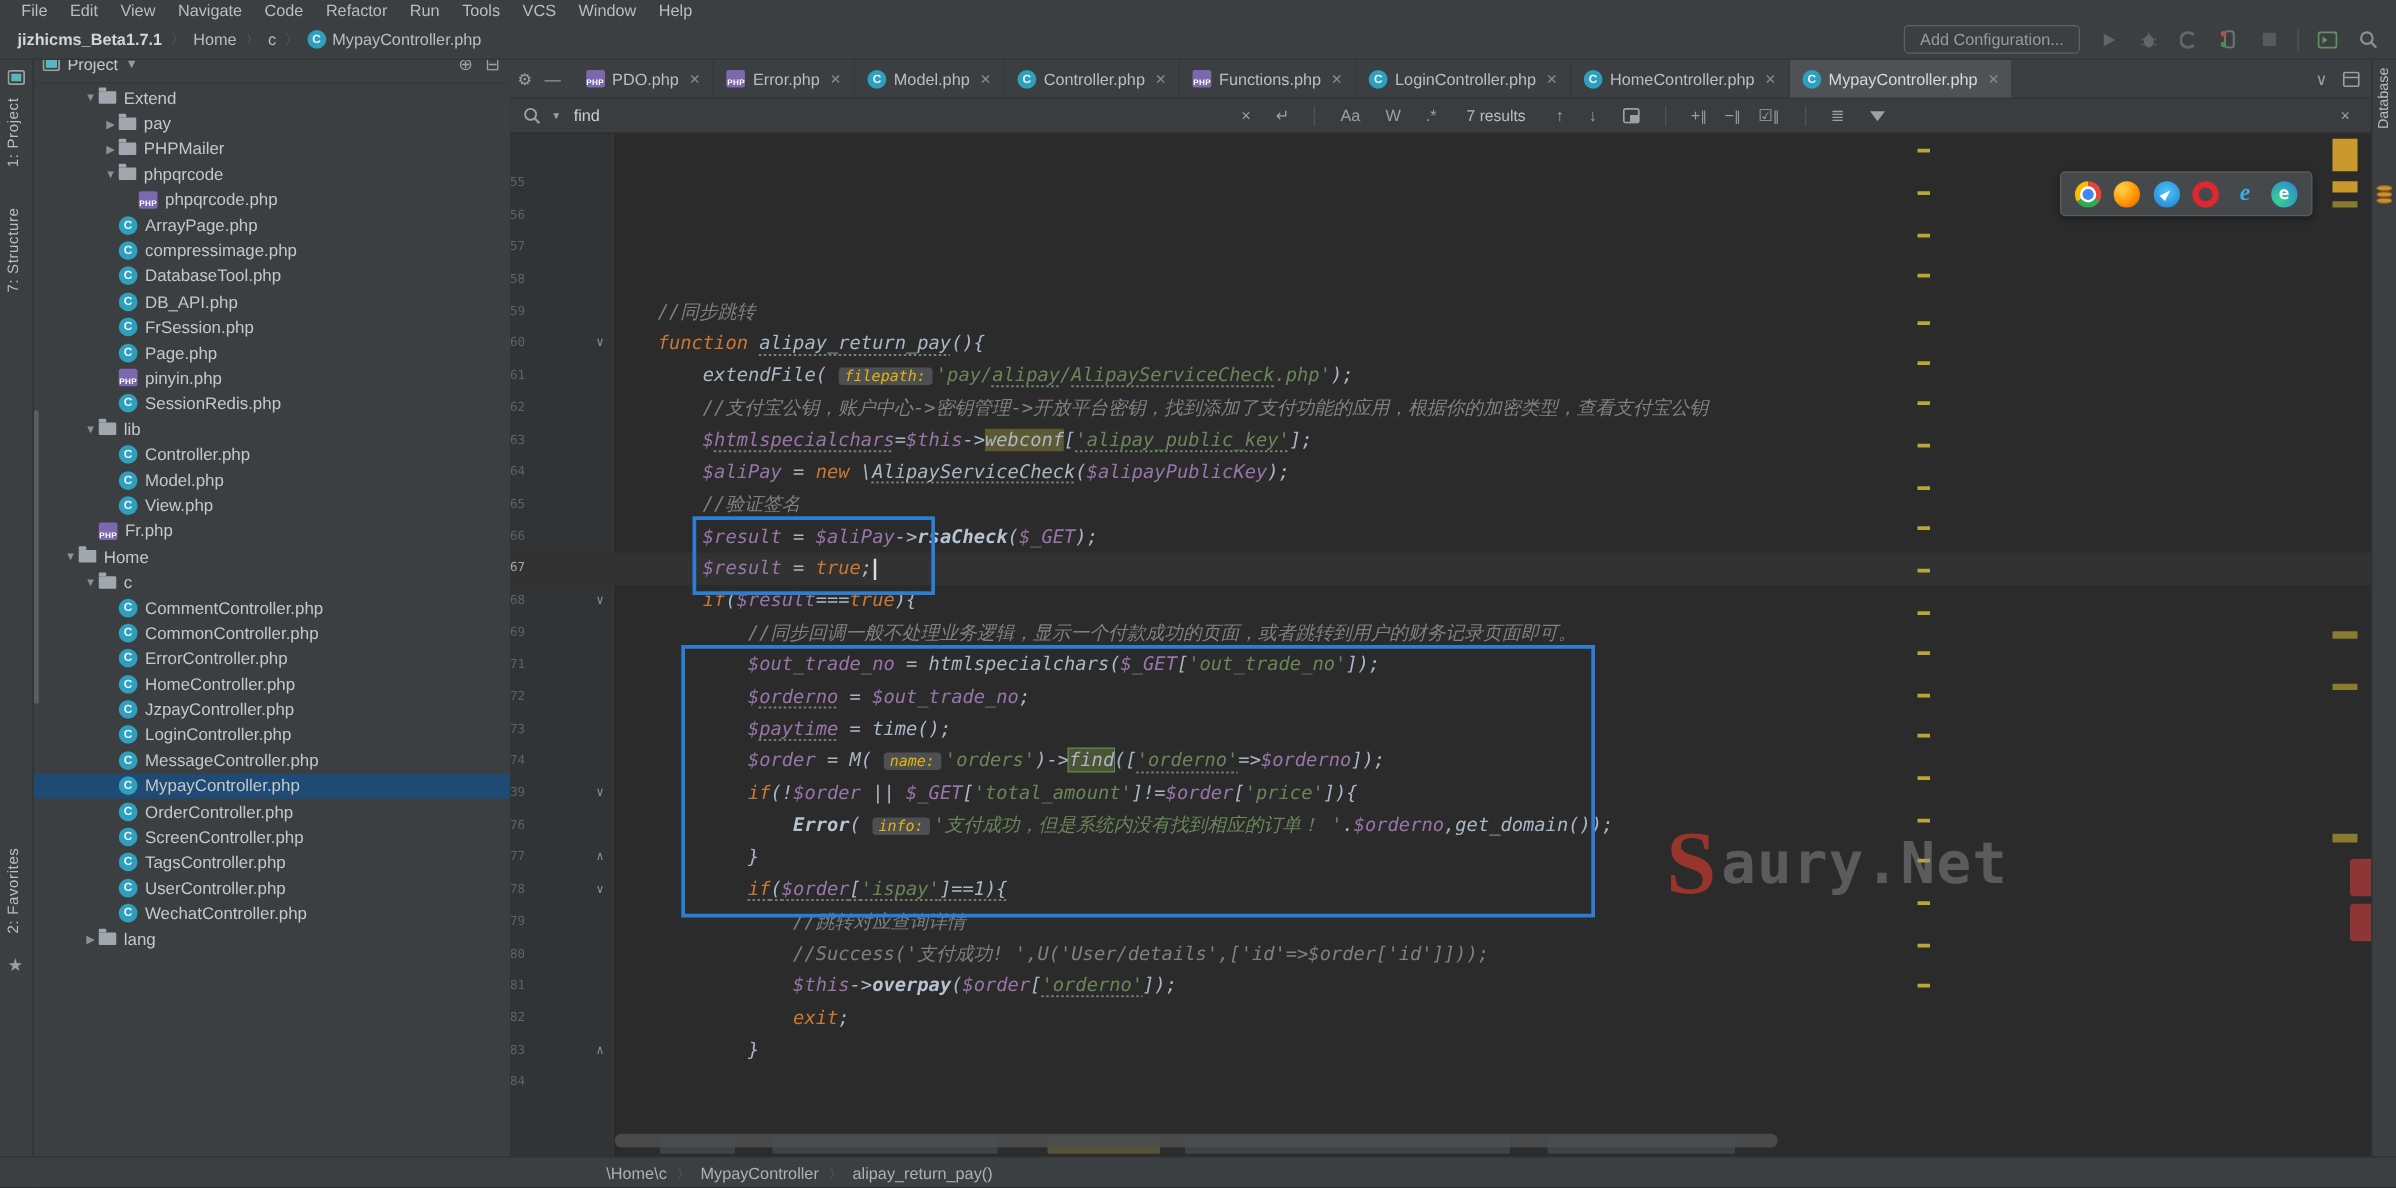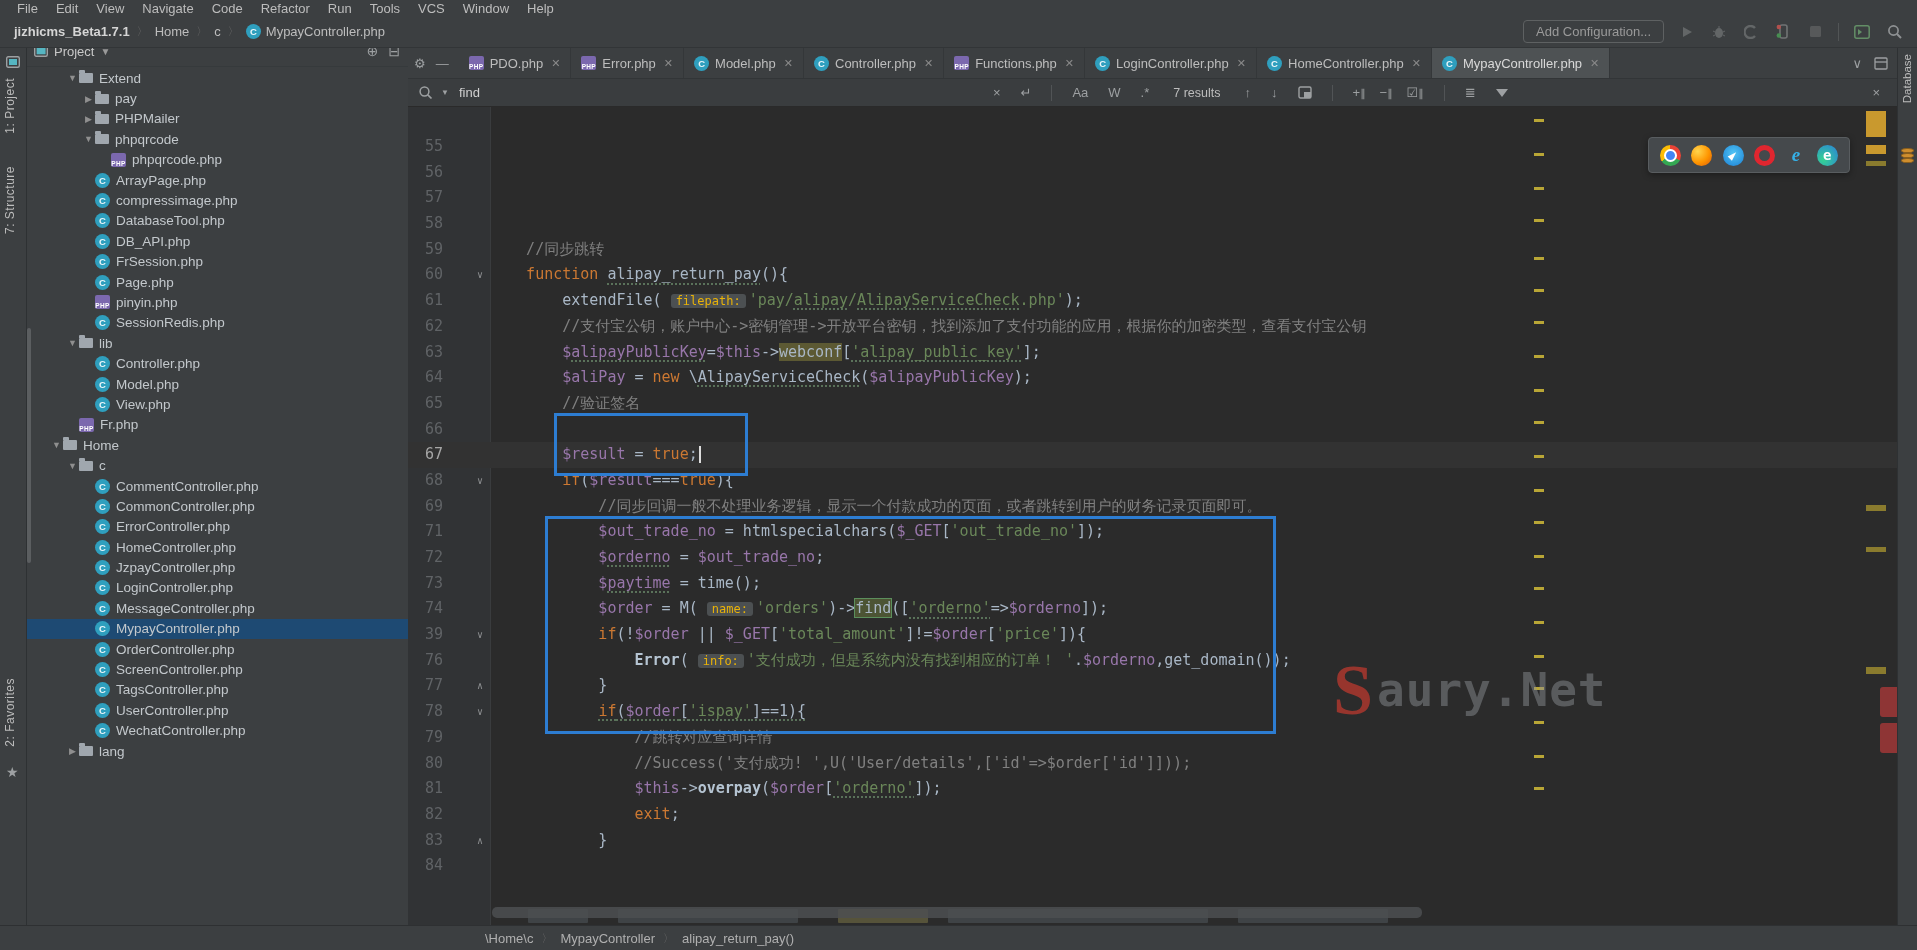--- a/index.html
+++ b/index.html
@@ -55,24 +55,24 @@
   .fb-group{display:flex;align-items:center;gap:2px;}
   .fb-sep{width:1px;height:16px;background:#515456;margin:0 6px;}
   .funnel{width:0;height:0;border-left:6px solid transparent;border-right:6px solid transparent;border-top:8px solid #9da0a2;display:inline-block;}
   .fb-close{margin-left:auto;color:#9da0a2;padding-right:8px;}
   
   .codearea{position:relative;width:100%;height:819px;overflow:hidden;font-family:"DejaVu Sans Mono","Liberation Mono",monospace;}
   .gutterbg{position:absolute;left:0;top:0;width:82px;height:100%;background:#313335;border-right:1px solid #3a3c3e;z-index:1;}
   .lines{position:absolute;left:0;top:27px;width:100%;z-index:2;}
   .cl{height:25.7px;line-height:25.7px;display:flex;position:relative;}
   .cl.cur{background:#323232;}
-  .cl .num{width:52px;padding-right:10px;text-align:center;color:#606366;font-size:15px;flex:none;}
+  .cl .num{width:52px;padding-right:10px;text-align:left;color:#606366;font-size:10px;flex:none;}
   .cl.cur .num{color:#a7a7a7;}
   .cl .fold{width:20px;color:#8c8e90;font-size:10px;text-align:center;flex:none;}
-  .cl .txt{white-space:pre;font-size:15px;color:#a9b7c6;}
+  .cl .txt{white-space:pre;font-size:15px;color:#a9b7c6;font-style:italic;}
   .t-d{color:#a9b7c6}.t-k{color:#cc7832}.t-v{color:#9876aa}.t-s{color:#6a8759}.t-c{color:#808080}
   .t-b{color:#b5c4d2;font-weight:bold}
   .t-u{text-decoration:underline dotted #6b8a6b;text-underline-offset:4px;}
   .t-hint{background:#4c5052;color:#eab308;border-radius:3px;padding:0 5px;font-size:12px;margin-right:3px;}
   .t-m{background:#5c5933;}
   .t-mc{background:#4c5434;box-shadow:0 0 0 1px #5c8f5c;}
   .caret{display:inline-block;width:2px;height:17px;background:#dcdcdc;vertical-align:middle;margin-left:1px;}
   .annbox{position:absolute;border:3px solid #2d7dd2;z-index:6;pointer-events:none;}
   
   .browserbar{position:absolute;left:1240px;top:30px;width:188px;height:34px;background:#45494c;border:1px solid #595d60;border-radius:4px;display:flex;align-items:center;justify-content:space-around;padding:0 6px;z-index:8;box-shadow:0 2px 6px rgba(0,0,0,.35);}
@@ -525,35 +525,36 @@
             <span class="txt"><span class="t-d">        extendFile( </span><span class="t-hint">filepath:</span><span class="t-s">'pay/</span><span class="t-s t-u">alipay</span><span class="t-s">/</span><span class="t-s t-u">AlipayServiceCheck</span><span class="t-s">.php'</span><span class="t-d">);</span></span>
           </div>
           <div class="cl">
             <span class="num">62</span>
             <span class="fold"></span>
             <span class="txt"><span class="t-c">        //支付宝公钥，账户中心-&gt;密钥管理-&gt;开放平台密钥，找到添加了支付功能的应用，根据你的加密类型，查看支付宝公钥</span></span>
           </div>
           <div class="cl">
             <span class="num">63</span>
             <span class="fold"></span>
-            <span class="txt"><span class="t-v">        $</span><span class="t-v t-u">alipayPublicKey</span><span class="t-d">=</span><span class="t-v">$this</span><span class="t-d">-&gt;</span><span class="t-m">webconf</span><span class="t-d">[</span><span class="t-s t-u">'alipay_public_key'</span><span class="t-d">];</span></span>
+            <span class="txt"><span class="t-v">        $</span><span class="t-v t-u">htmlspecialchars</span><span class="t-d">=</span><span class="t-v">$this</span><span class="t-d">-&gt;</span><span class="t-m">webconf</span><span class="t-d">[</span><span class="t-s t-u">'alipay_public_key'</span><span class="t-d">];</span></span>
           </div>
           <div class="cl">
             <span class="num">64</span>
             <span class="fold"></span>
             <span class="txt"><span class="t-v">        $aliPay</span><span class="t-d"> = </span><span class="t-k">new</span><span class="t-d"> \</span><span class="t-d t-u">AlipayServiceCheck</span><span class="t-d">(</span><span class="t-v">$alipayPublicKey</span><span class="t-d">);</span></span>
           </div>
           <div class="cl">
             <span class="num">65</span>
             <span class="fold"></span>
             <span class="txt"><span class="t-c">        //验证签名</span></span>
           </div>
           <div class="cl">
             <span class="num">66</span>
             <span class="fold"></span>
+            <span class="txt"><span class="t-v">        $result</span><span class="t-d"> = </span><span class="t-v">$aliPay</span><span class="t-d">-&gt;</span><span class="t-b">rsaCheck</span><span class="t-d">(</span><span class="t-v">$_GET</span><span class="t-d">);</span></span>
           </div>
           <div class="cl cur">
             <span class="num">67</span>
             <span class="fold"></span>
             <span class="txt"><span class="t-v">        $result</span><span class="t-d"> = </span><span class="t-k">true</span><span class="t-d">;</span><span class="caret"></span></span>
           </div>
           <div class="cl">
             <span class="num">68</span>
             <span class="fold">∨</span>
             <span class="txt"><span class="t-k">        if</span><span class="t-d">(</span><span class="t-v">$result</span><span class="t-d">===</span><span class="t-k">true</span><span class="t-d">){</span></span>

